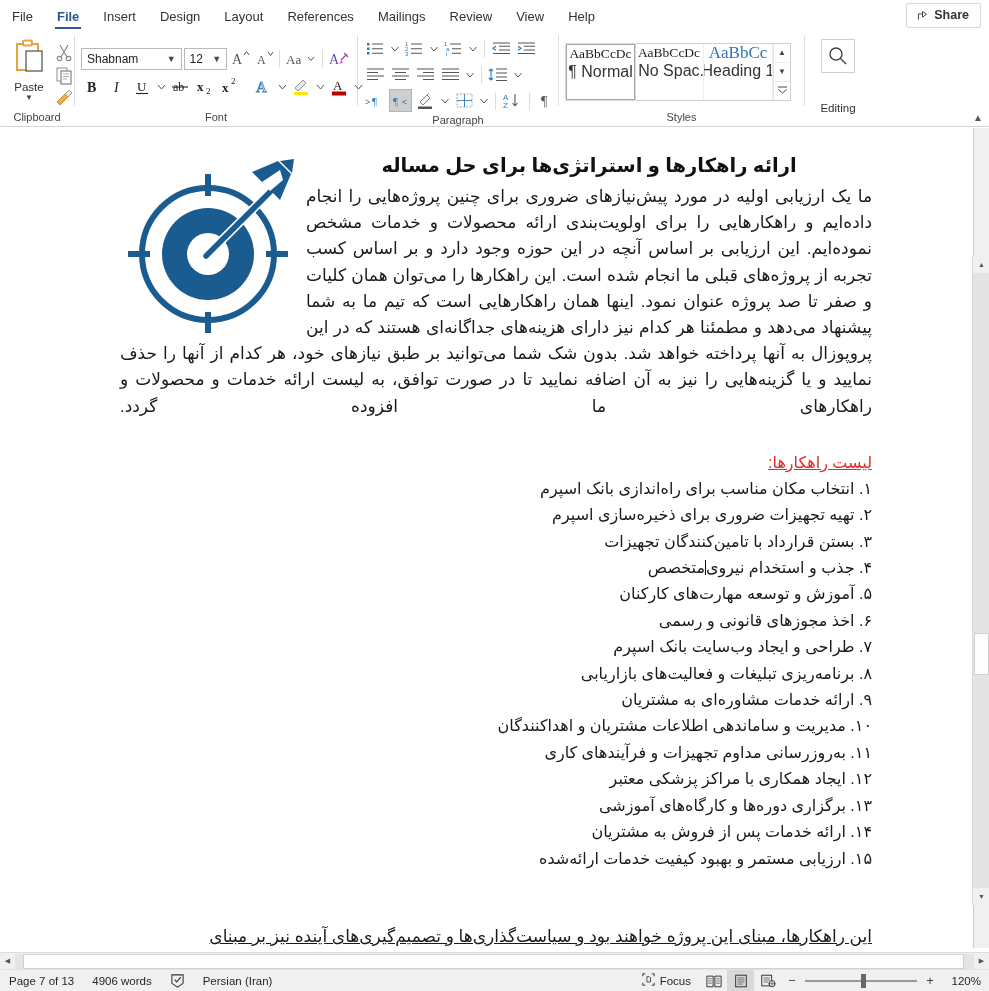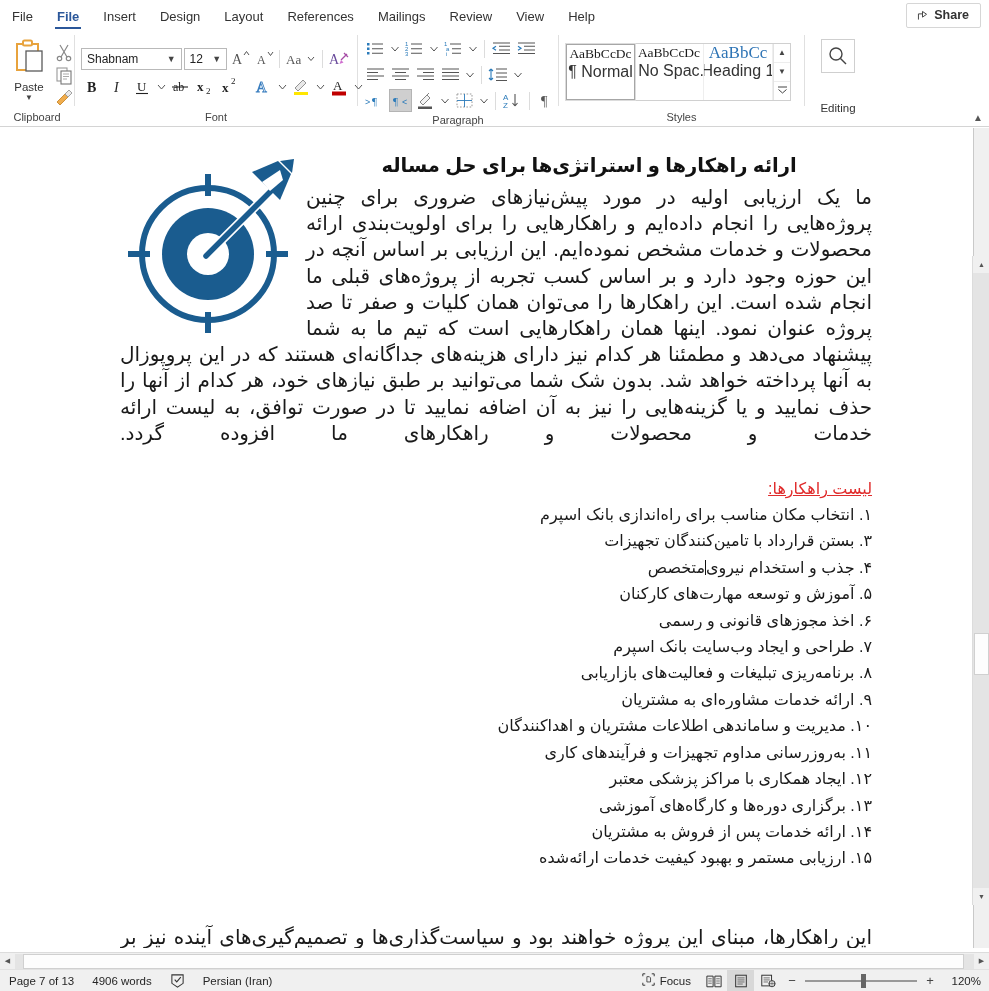--- a/index.html
+++ b/index.html
@@ -113,21 +113,21 @@
   }
   .content {
     position:absolute; left:108px; top:24px; width:752px;
     direction: rtl; text-align: justify; color:#1a1a1a;
   }
   .doc-h1 {
     font-size: 19.5px; font-weight: bold; text-align:center;
     margin: 0 0 6px 0; line-height: 26px; color:#111;
   }
   .doc-p {
-    font-size: 20px; line-height: 26.2px; margin:0; text-align:justify;
+    font-size: 17px; line-height: 26.2px; margin:0; text-align:justify;
     text-align-last: justify; color:#1a1a1a;
   }
   .doc-p.last { text-align-last: right; }
   .wrapicon {
     float: left; width: 178px; height: 175px; margin: 6px 14px 2px 8px; shape-outside: border-box;
   }
   .list-head {
     color:#e02b2b; font-size:16px; margin: 30px 0 0 0; line-height: 26px; text-align:right;text-decoration:underline;
   }
   .olist { margin: 0; padding: 0; list-style: none; }
@@ -599,40 +599,41 @@
         </div>
 
         <h1 class="doc-h1">ارائه راهکارها و استراتژی‌ها برای حل مساله</h1>
 
         <p class="doc-p">ما یک ارزیابی اولیه در مورد پیش‌نیازهای ضروری برای چنین پروژه‌هایی را انجام داده‌ایم و راهکارهایی را برای اولویت‌بندی ارائه محصولات و خدمات مشخص نموده‌ایم. این ارزیابی بر اساس آنچه در این حوزه وجود دارد و بر اساس کسب تجربه از پروژه‌های قبلی ما انجام شده است. این راهکارها را می‌توان همان کلیات و صفر تا صد پروژه عنوان نمود. اینها همان راهکارهایی است که تیم ما به شما پیشنهاد می‌دهد و مطمئنا هر کدام نیز دارای هزینه‌های جداگانه‌ای هستند که در این پروپوزال به آنها پرداخته خواهد شد. بدون شک شما می‌توانید بر طبق نیازهای خود، هر کدام از آنها را حذف نمایید و یا گزینه‌هایی را نیز به آن اضافه نمایید تا در صورت توافق، به لیست ارائه خدمات و محصولات و راهکارهای ما افزوده گردد.</p>
 
         <p class="list-head">لیست راهکارها:</p>
 
         <ul class="olist">
           <li>۱. انتخاب مکان مناسب برای راه‌اندازی بانک اسپرم</li>
+          <li>۲. تهیه تجهیزات ضروری برای ذخیره‌سازی اسپرم</li>
           <li>۳. بستن قرارداد با تامین‌کنندگان تجهیزات</li>
           <li>
             <span>۴. جذب و استخدام نیروی</span><span class="caretmark"></span><span>متخصص</span>
           </li>
           <li>۵. آموزش و توسعه مهارت‌های کارکنان</li>
           <li>۶. اخذ مجوزهای قانونی و رسمی</li>
           <li>۷. طراحی و ایجاد وب‌سایت بانک اسپرم</li>
           <li>۸. برنامه‌ریزی تبلیغات و فعالیت‌های بازاریابی</li>
           <li>۹. ارائه خدمات مشاوره‌ای به مشتریان</li>
           <li>۱۰. مدیریت و ساماندهی اطلاعات مشتریان و اهداکنندگان</li>
           <li>۱۱. به‌روزرسانی مداوم تجهیزات و فرآیندهای کاری</li>
           <li>۱۲. ایجاد همکاری با مراکز پزشکی معتبر</li>
           <li>۱۳. برگزاری دوره‌ها و کارگاه‌های آموزشی</li>
           <li>۱۴. ارائه خدمات پس از فروش به مشتریان</li>
           <li>۱۵. ارزیابی مستمر و بهبود کیفیت خدمات ارائه‌شده</li>
         </ul>
       </div>
 
       <div class="clipbot">
-        <p class="doc-p last" style="direction:rtl;">این راهکارها، مبنای این پروژه خواهند بود و سیاست‌گذاری‌ها و تصمیم‌گیری‌های آینده نیز بر مبنای</p>
+        <p class="doc-p last" style="direction:rtl;text-decoration:underline;">این راهکارها، مبنای این پروژه خواهند بود و سیاست‌گذاری‌ها و تصمیم‌گیری‌های آینده نیز بر مبنای</p>
       </div>
     </div>
 
     <div class="vsb">
       <div class="vsb-arrow">▲</div>
       <div class="vsb-track">
         <div class="vsb-thumb" style="top:360px;height:42px;"></div>
       </div>
       <div class="vsb-arrow vsb-bot">▼</div>
     </div>

